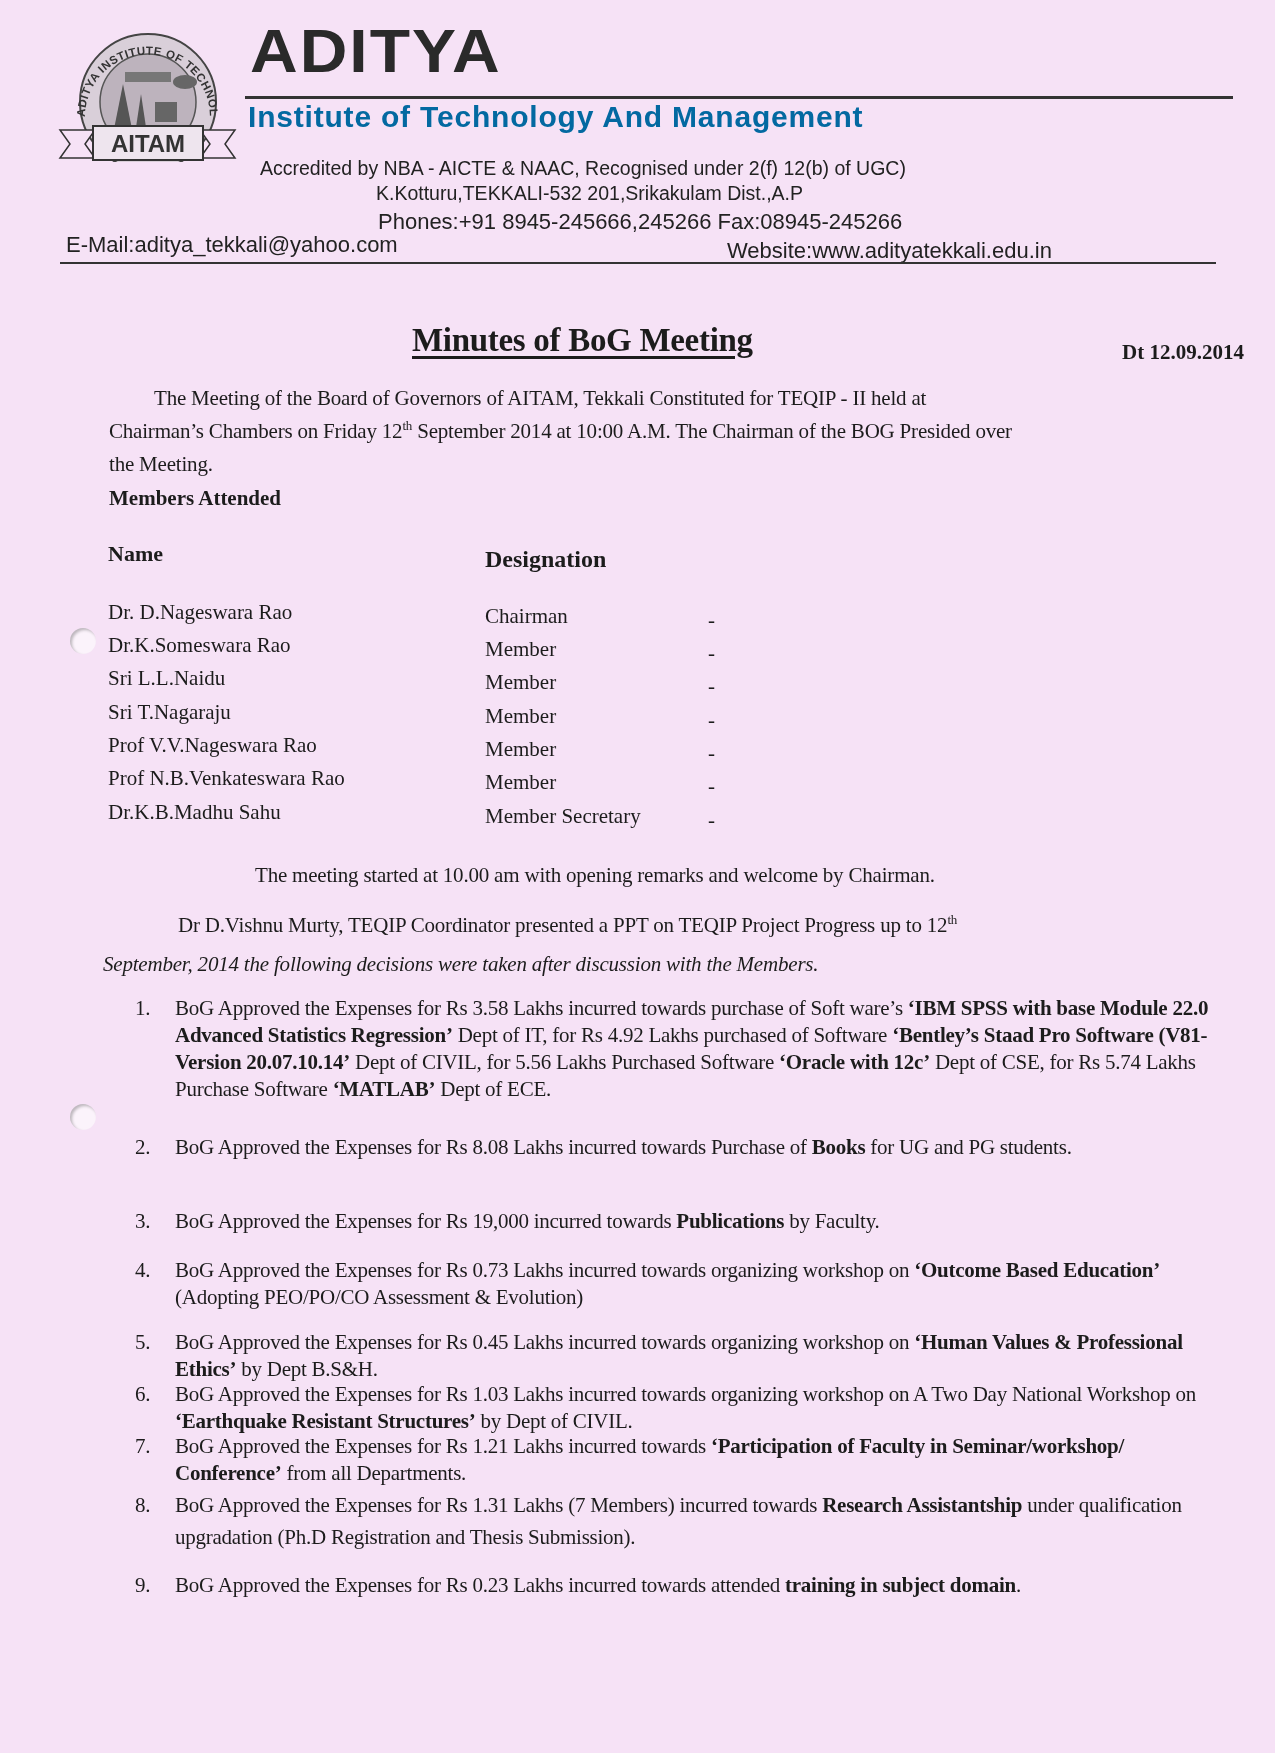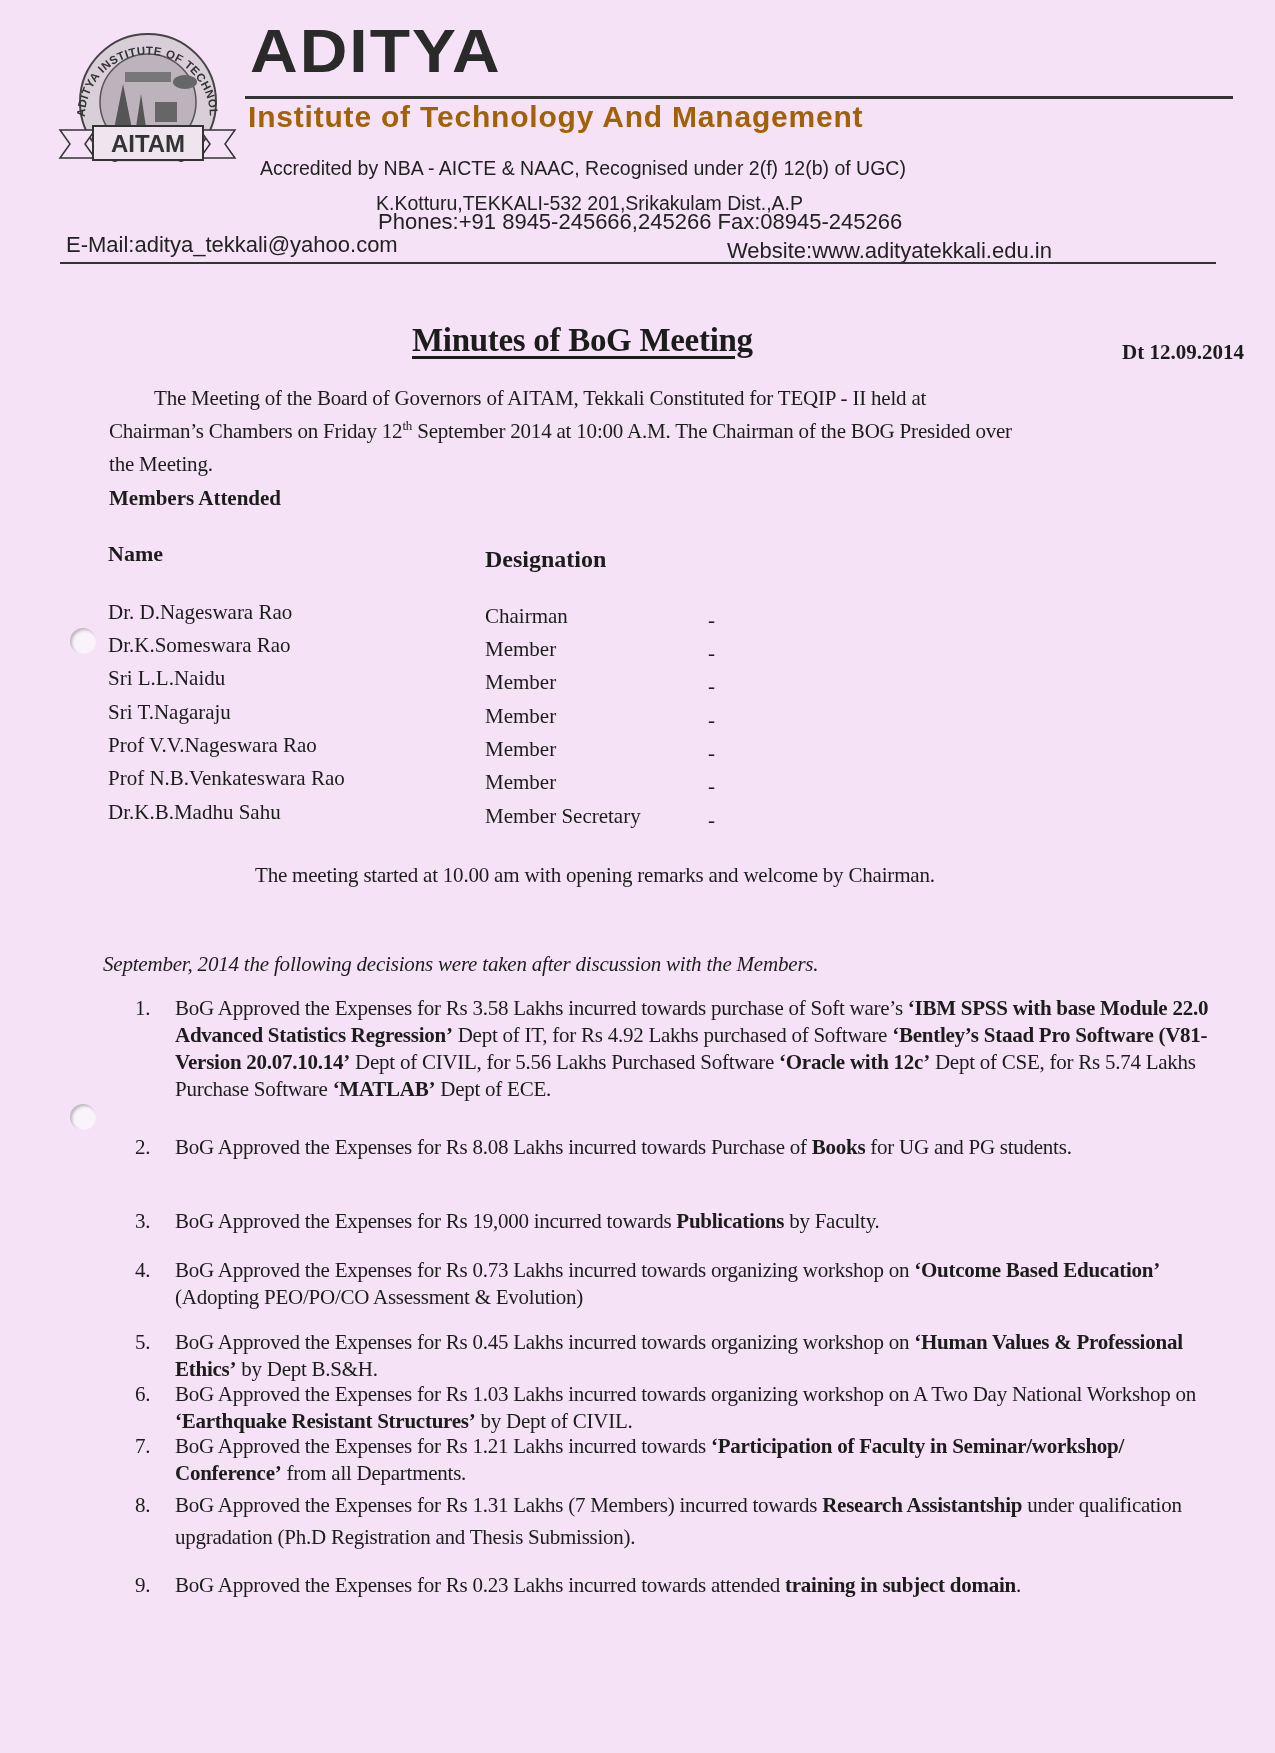--- a/index.html
+++ b/index.html
@@ -16,21 +16,21 @@
   .brand {
     position: absolute; left: 250px; top: 20px;
     font-family: "Liberation Sans", sans-serif; font-weight: 900;
     font-size: 66px; letter-spacing: 2px; color: #2a2a2a; line-height: 1;
     transform: scaleY(0.92); transform-origin: top left;
   }
   .rule-top { position: absolute; left: 245px; top: 96px; width: 988px; height: 3px; background: #333; }
   .inst-name {
     position: absolute; left: 248px; top: 100px;
     font-family: "Liberation Sans", sans-serif; font-weight: 700;
-    font-size: 30px; color: #a16207; letter-spacing: 0.8px; white-space: nowrap;
+    font-size: 30px; color: #0369a1; letter-spacing: 0.8px; white-space: nowrap;
   }
   .hdr-line {
     position: absolute; font-family: "Liberation Sans", sans-serif;
     font-size: 19.5px; color: #222; white-space: nowrap;
   }
   .email, .website { font-size: 22px; }
   .rule-bottom { position: absolute; left: 60px; top: 262px; width: 1156px; height: 2px; background: #333; }
 
   
   .title {
@@ -84,21 +84,21 @@
     <path d="M5 108 L40 108 L30 122 L40 136 L5 136 L15 122 Z" fill="#f6e2f6" stroke="#333" stroke-width="1.5"></path>
     <path d="M180 108 L145 108 L155 122 L145 136 L180 136 L170 122 Z" fill="#f6e2f6" stroke="#333" stroke-width="1.5"></path>
     <rect x="38" y="104" width="110" height="34" fill="#eee5ee" stroke="#333" stroke-width="2"></rect>
     <text x="93" y="130" text-anchor="middle" font-family="Liberation Sans, sans-serif" font-weight="700" font-size="24" fill="#333">AITAM</text>
   </svg>
 
   <div class="brand">ADITYA</div>
   <div class="rule-top"></div>
   <div class="inst-name">Institute of Technology And Management</div>
   <div class="hdr-line" style="left:260px; top:157px;">Accredited by NBA - AICTE &amp; NAAC, Recognised under 2(f) 12(b) of UGC)</div>
-  <div class="hdr-line" style="left:376px; top:182px;margin-top:10px;">K.Kotturu,TEKKALI-532 201,Srikakulam Dist.,A.P</div>
+  <div class="hdr-line" style="left:376px; top:182px;">K.Kotturu,TEKKALI-532 201,Srikakulam Dist.,A.P</div>
   <div class="hdr-line" style="left:378px; top:209px; font-size:22px;">Phones:+91 8945-245666,245266  Fax:08945-245266</div>
   <div class="hdr-line email" style="left:66px; top:232px;">E-Mail:aditya_tekkali@yahoo.com</div>
   <div class="hdr-line website" style="left:727px; top:238px;">Website:www.adityatekkali.edu.in</div>
   <div class="rule-bottom"></div>
 
   <div class="title">Minutes of BoG Meeting</div>
   <div class="date">Dt 12.09.2014</div>
 
   <div class="para" style="left:154px; top:381px;">The Meeting of the Board of Governors of AITAM, Tekkali Constituted for TEQIP - II held at</div>
   <div class="para" style="left:109px; top:414px;"><span>Chairman’s Chambers on Friday 12</span><sup>th</sup><span> September 2014 at 10:00 A.M. The Chairman of the BOG Presided over</span></div>
@@ -128,20 +128,21 @@
         <div class="row desig" style="top: 770px;">Member</div>
         <div class="row dash" style="top: 774px;">-</div>
         <div class="row name" style="top: 800px;">Dr.K.B.Madhu Sahu</div>
         <div class="row desig" style="top: 804px;">Member Secretary</div>
         <div class="row dash" style="top: 808px;">-</div>
       </div>
   </div>
 
   <div class="para" style="left:255px; top:858px;">The meeting started at 10.00 am with opening remarks and welcome by Chairman.</div>
 
+  <div class="para" style="left:178px; top:908px;"><span>Dr D.Vishnu Murty, TEQIP Coordinator presented a PPT on TEQIP Project Progress up to 12</span><sup>th</sup></div>
   <div class="para" style="left:103px; top:947px;font-style:italic;">September, 2014 the following decisions were taken after discussion with the Members.</div>
 
   <div class="list" id="decisions" style="top:995px;">
       <div class="item" style="top: 0px;">
         <span class="num">1.</span>
         <span class="txt"><span>BoG Approved the Expenses for Rs 3.58 Lakhs incurred towards purchase of Soft ware’s </span><b>‘IBM SPSS with base Module 22.0 Advanced Statistics Regression’</b><span> Dept of IT, for Rs 4.92 Lakhs purchased of Software </span><b>‘Bentley’s Staad Pro Software (V81-Version 20.07.10.14’</b><span> Dept of CIVIL, for 5.56 Lakhs Purchased Software </span><b>‘Oracle with 12c’</b><span> Dept of CSE, for Rs 5.74 Lakhs Purchase Software </span><b>‘MATLAB’</b><span> Dept of ECE.</span></span>
       </div>
       <div class="item" style="top: 139px;">
         <span class="num">2.</span>
         <span class="txt"><span>BoG Approved the Expenses for Rs 8.08 Lakhs incurred towards Purchase of </span><b>Books</b><span> for UG and PG students.</span></span>

